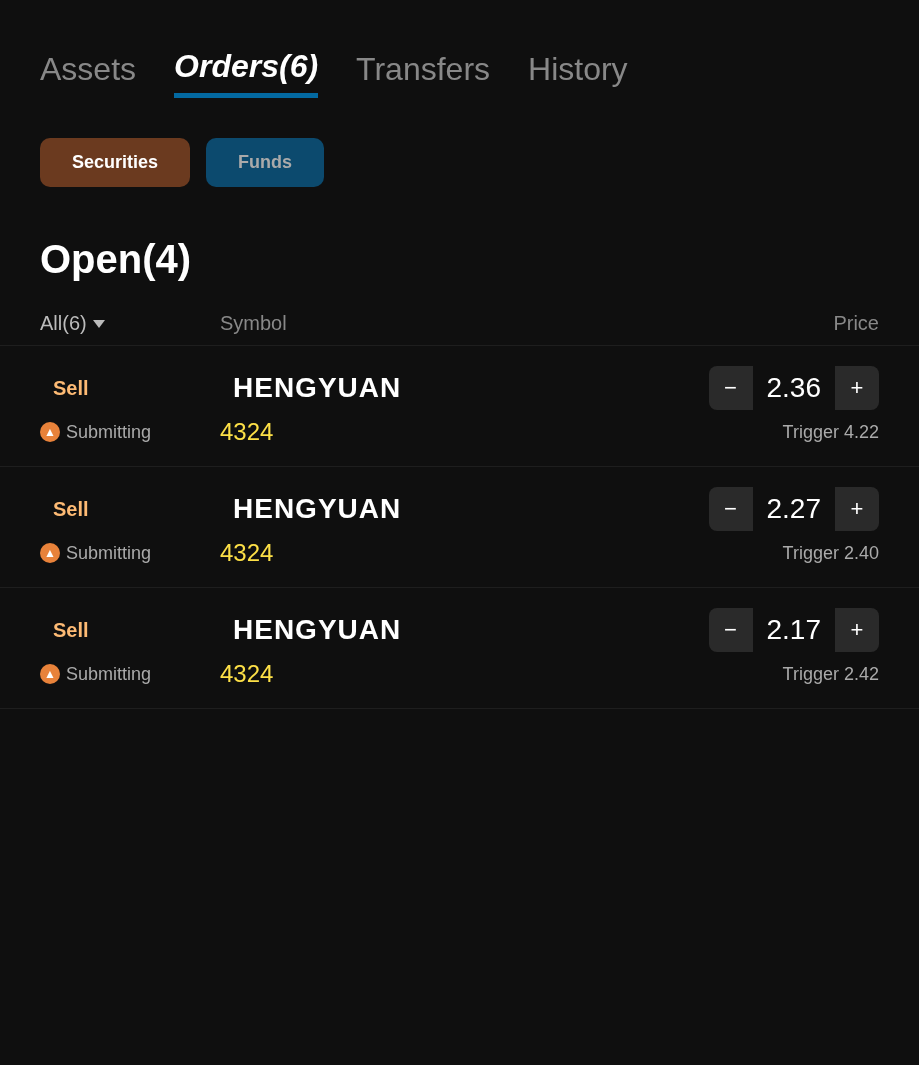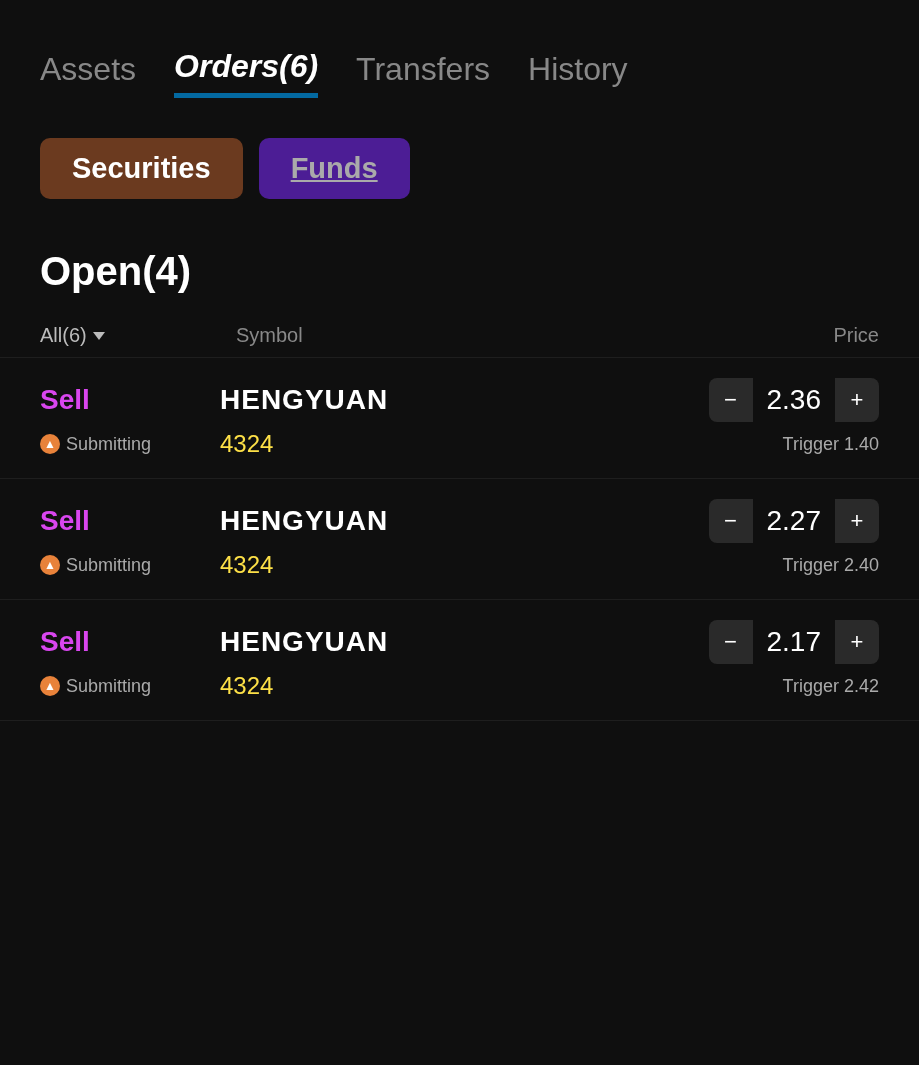--- a/index.html
+++ b/index.html
@@ -41,51 +41,49 @@
 
     .filter-bar {
       display: flex;
       padding: 20px 40px;
       gap: 16px;
     }
 
     .filter-btn {
       padding: 14px 32px;
       border-radius: 10px;
-      font-size: 29px;
+      font-size: 18px;
       font-weight: 600;
       cursor: pointer;
       border: none;
     }
 
     .filter-btn.active {
       background-color: #6b3a1f;
       color: #ffffff;
     }
 
     .filter-btn.inactive {
-      background-color: #4c1d95;
+      background-color: #0c4a6e;
       color: #aaaaaa;
-      text-decoration: underline;
     }
 
     .section-title {
       font-size: 40px;
       font-weight: 700;
       color: #ffffff;
       padding: 30px 40px 10px 40px;
     }
 
     .table-header {
       display: flex;
       align-items: center;
       padding: 20px 40px 10px 40px;
       color: #888888;
       font-size: 20px;
-      gap: 16px;
     }
 
     .col-type {
       width: 180px;
     }
 
     .col-symbol {
       flex: 1;
     }
 
@@ -121,23 +119,24 @@
       border-bottom: 1px solid #1e1e1e;
     }
 
     .order-main {
       display: flex;
       align-items: center;
     }
 
     .order-type {
       width: 180px;
-      font-size: 28px;
+      font-size: 20px;
       font-weight: 600;
-      color: #d946ef;
+      color: #fdba74;
+      margin-left: 13px;
     }
 
     .order-symbol {
       flex: 1;
       font-size: 28px;
       font-weight: 700;
       color: #ffffff;
       letter-spacing: 1px;
     }
 
@@ -266,21 +265,21 @@
       </div>
     </div>
     <div class="order-sub">
       <div class="order-status">
         <div class="status-icon">
           <span class="status-arrow">▲</span>
         </div>
         <span>Submitting</span>
       </div>
       <div class="order-code">4324</div>
-      <div class="trigger-info">Trigger 1.40</div>
+      <div class="trigger-info">Trigger 4.22</div>
     </div>
   </div>
 
   <div class="order-row">
     <div class="order-main">
       <div class="order-type">Sell</div>
       <div class="order-symbol">HENGYUAN</div>
       <div class="price-control">
         <button class="price-btn minus">−</button>
         <span class="price-value">2.27</span>

